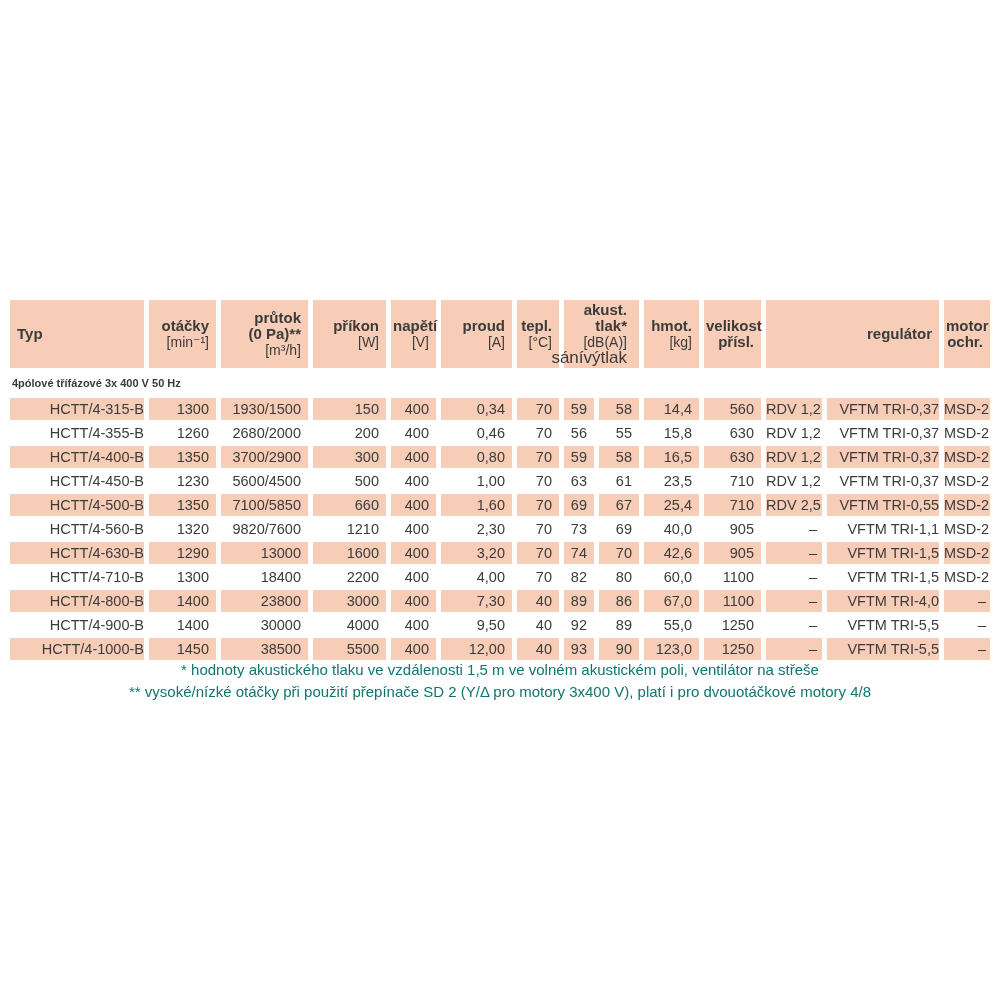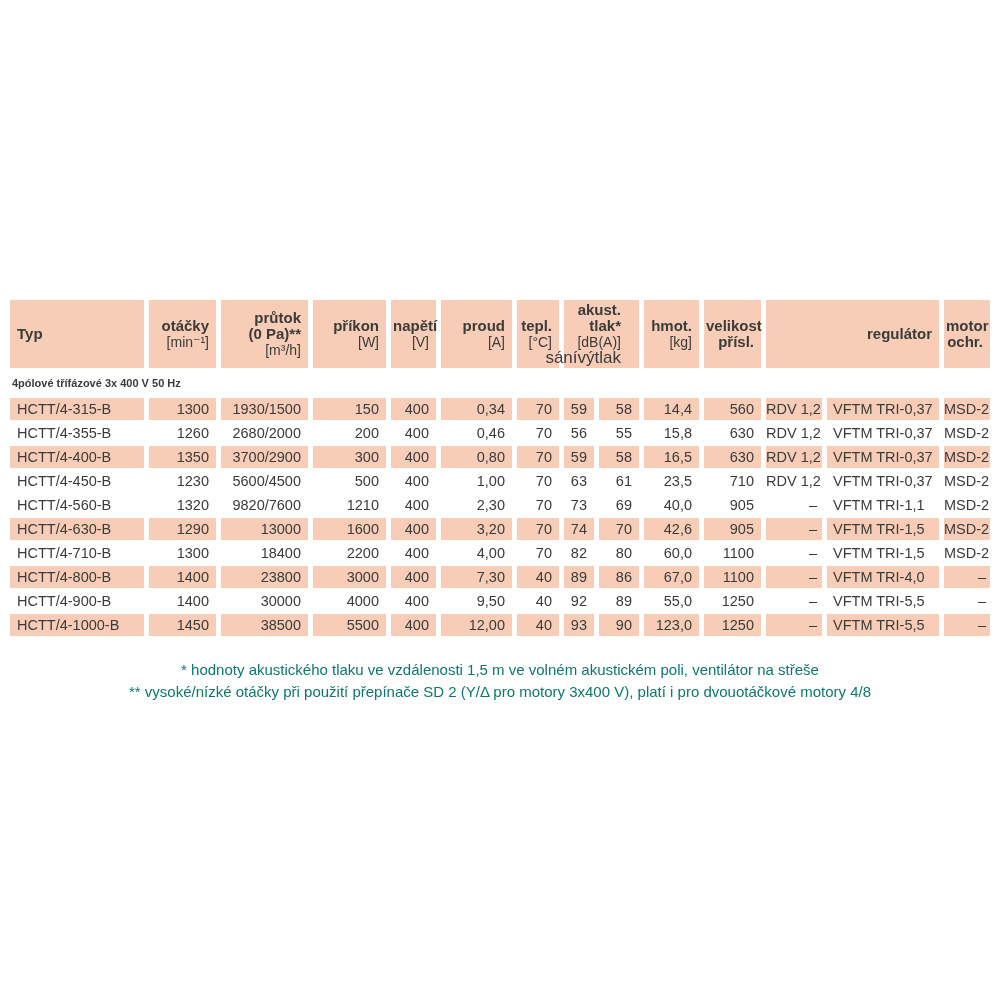--- a/index.html
+++ b/index.html
@@ -31,21 +31,21 @@
     height:56px;
     vertical-align:middle;
     font-size:15px;
     font-weight:bold;
     line-height:16px;
     text-align:right;
     padding:2px 7px 2px 2px;
   }
   thead th.h-typ{text-align:left;padding-left:7px;}
   thead th .u{font-weight:normal;font-size:14px;}
-  thead th.h-akust{padding-right:18px;}
+  thead th.h-akust{padding-right:12px;}
   .subrow{
     display:flex;justify-content:flex-end;
     font-weight:normal;font-size:17px;
   }
   .subrow .s1{width:34px;text-align:center;}
   .subrow .s2{width:45px;text-align:center;}
 
   tbody td{
     height:22px;
     line-height:22px;
@@ -56,21 +56,21 @@
   tr.shade td{background:#f8cdb8;}
   tr.plain td{background:#ffffff;}
   tr.section td{
     background:#ffffff;
     font-weight:bold;
     font-size:11px;
     height:26px;line-height:26px;
     padding-left:2px;
   }
   td.num{text-align:right;padding-right:7px;}
-  td.left{text-align:left;padding-left:6px;}
+  td.left{text-align:right;padding-left:6px;}
   td.typ-cell{padding-left:7px;}
   td.rdv{padding-right:5px;}
   td.motor{padding-right:4px;}
 
   .footnotes{
     position:absolute;top:659px;left:12px;width:976px;
     font-size:15px;line-height:22px;color:#0f766e;text-align:center;
   }
 </style>
 </head>
@@ -207,20 +207,36 @@
             <td class="num">1,00</td>
             <td class="num">70</td>
             <td class="num">63</td>
             <td class="num">61</td>
             <td class="num">23,5</td>
             <td class="num">710</td>
             <td class="num rdv">RDV 1,2</td>
             <td class="left">VFTM TRI-0,37</td>
             <td class="num motor">MSD-2</td>
           </tr>
+          <tr class="shade">
+            <td class="left typ-cell">HCTT/4-500-B</td>
+            <td class="num">1350</td>
+            <td class="num">7100/5850</td>
+            <td class="num">660</td>
+            <td class="num">400</td>
+            <td class="num">1,60</td>
+            <td class="num">70</td>
+            <td class="num">69</td>
+            <td class="num">67</td>
+            <td class="num">25,4</td>
+            <td class="num">710</td>
+            <td class="num rdv">RDV 2,5</td>
+            <td class="left">VFTM TRI-0,55</td>
+            <td class="num motor">MSD-2</td>
+          </tr>
           <tr class="plain">
             <td class="left typ-cell">HCTT/4-560-B</td>
             <td class="num">1320</td>
             <td class="num">9820/7600</td>
             <td class="num">1210</td>
             <td class="num">400</td>
             <td class="num">2,30</td>
             <td class="num">70</td>
             <td class="num">73</td>
             <td class="num">69</td>

